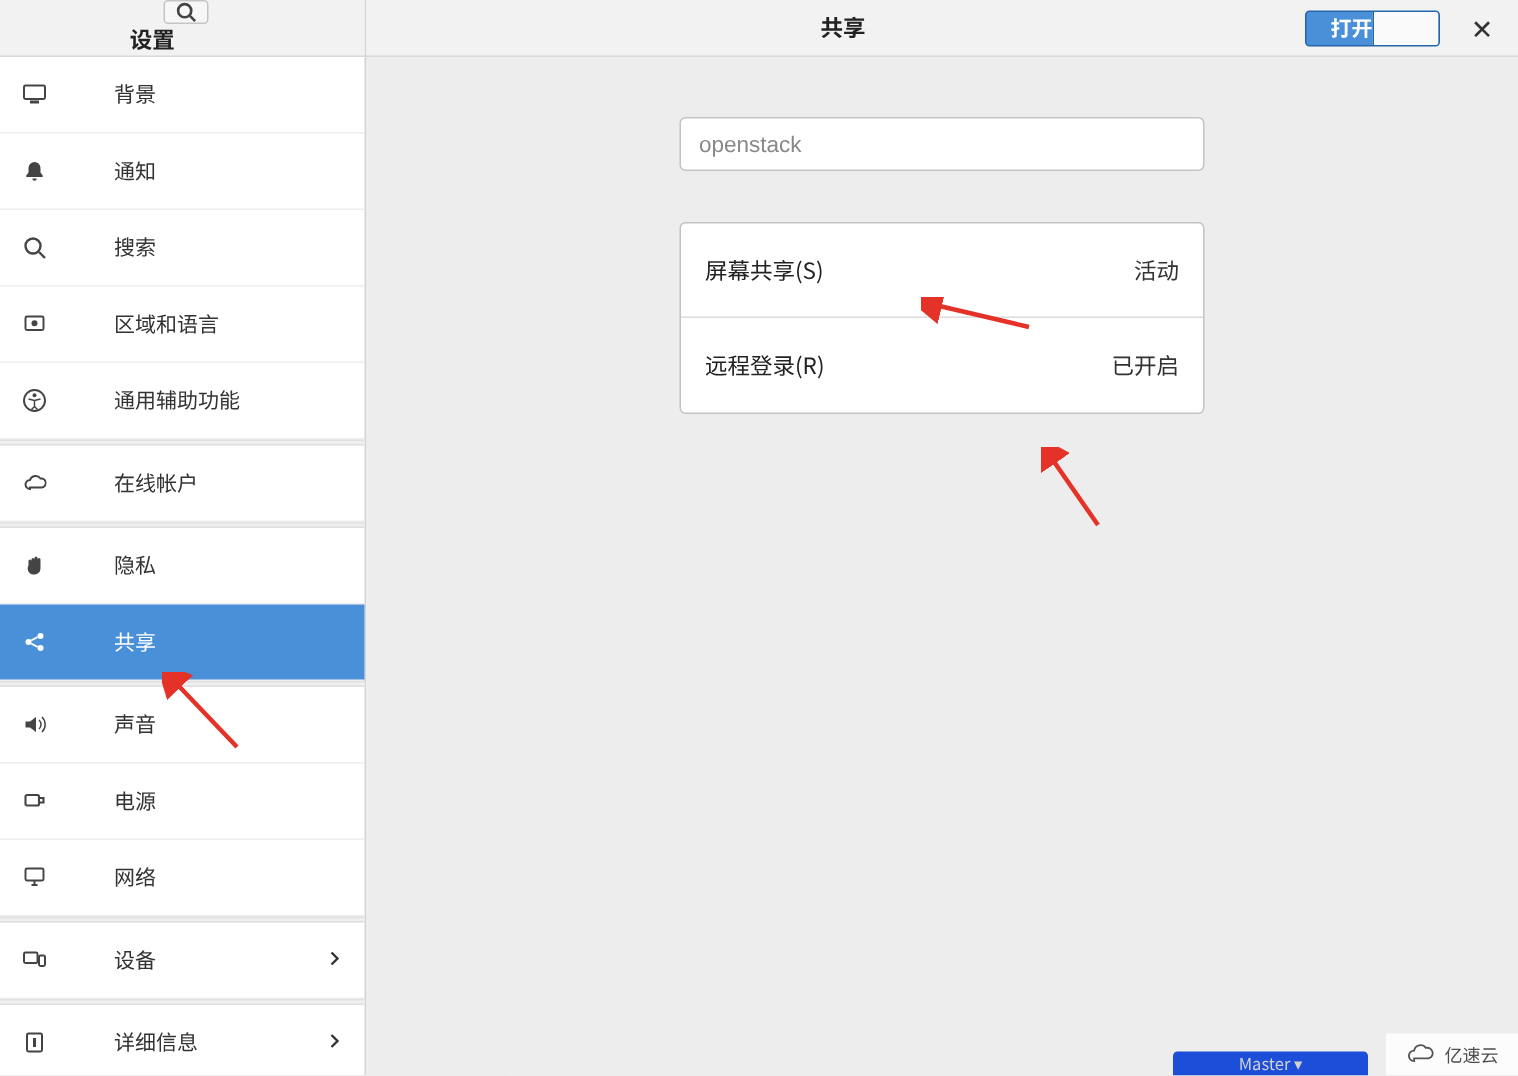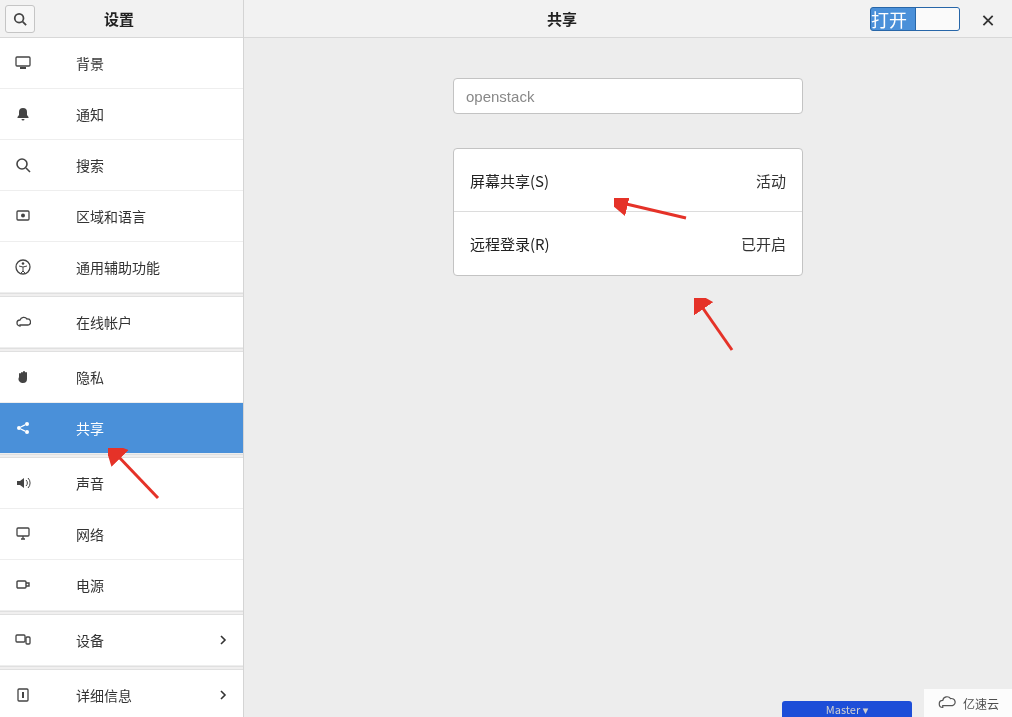--- a/index.html
+++ b/index.html
@@ -7,21 +7,21 @@
   body { display: flex; background: #e8e8e8; overflow: hidden; position: relative; }
 
   
   .sidebar {
     width: 244px; height: 100%; background: #fff;
     border-right: 1px solid #d4d4d4; display: flex; flex-direction: column;
     position: relative;
   }
   .sidebar-header {
     height: 38px; display: flex; align-items: center;
-    border-bottom: 1px solid #d8d8d8; background: #f2f2f2;
+    border-bottom: 1px solid #d8d8d8; background: #f2f2f2; flex-direction: column;
   }
   .search-btn {
     width: 30px; height: 28px; margin: 0 0 0 5px; border: 1px solid #c5c5c5;
     border-radius: 3px; background: #f7f7f7; display: flex;
     align-items: center; justify-content: center; cursor: pointer;
   }
   .search-btn svg { width: 14px; height: 14px; stroke: #444; }
   .sidebar-title {
     flex: 1; text-align: center; font-size: 15px; color: #222;
     font-weight: 600; padding-right: 40px;
@@ -60,22 +60,23 @@
   }
   .main-title {
     flex: 1; text-align: center; font-size: 15px; font-weight: 600; color: #222;
   }
   .switch {
     width: 90px; height: 24px; border-radius: 3px; border: 1px solid #2766a8;
     background: #4a90d9; display: flex; align-items: center; overflow: hidden;
     cursor: pointer;
   }
   .switch .lbl {
-    width: 45px; text-align: left; color: #fff; font-size: 18px;
+    width: 45px; text-align: right; color: #fff; font-size: 14px;
     line-height: 22px;
+    font-weight: bold;
   }
   .switch .knob {
     width: 45px; height: 100%; background: #fafafa; border-left: 1px solid #2766a8;
   }
   .close-btn {
     width: 28px; height: 28px; margin-left: 14px; display: flex;
     align-items: center; justify-content: center; cursor: pointer;
     color: #333; font-size: 18px;
   }
 
@@ -221,35 +222,35 @@
         <span class="ic">
           <svg viewBox="0 0 16 16" fill="currentColor">
             <path d="M2 6v4h3l4 3V3L5 6H2z"></path>
             <path d="M11 5a4 4 0 010 6M13 3a7 7 0 010 10" fill="none" stroke="currentColor"></path>
           </svg>
         </span>
         <span>声音</span>
       </div>
       <div class="nav-item">
         <span class="ic">
+          <svg viewBox="0 0 16 16" fill="none" stroke="currentColor" stroke-width="1.4">
+            <rect x="2" y="4" width="9" height="7" rx="1"></rect>
+            <path d="M11 6h3v3h-3"></path>
+          </svg>
+        </span>
+        <span>电源</span>
+      </div>
+      <div class="nav-item">
+        <span class="ic">
           <svg viewBox="0 0 16 16" fill="none" stroke="currentColor" stroke-width="1.3">
             <rect x="2" y="2" width="12" height="8" rx="1"></rect>
             <path d="M6 13h4M8 10v3"></path>
           </svg>
         </span>
         <span>网络</span>
-      </div>
-      <div class="nav-item">
-        <span class="ic">
-          <svg viewBox="0 0 16 16" fill="none" stroke="currentColor" stroke-width="1.4">
-            <rect x="2" y="4" width="9" height="7" rx="1"></rect>
-            <path d="M11 6h3v3h-3"></path>
-          </svg>
-        </span>
-        <span>电源</span>
       </div>
       <div class="nav-sep"></div>
       <div class="nav-item">
         <span class="ic">
           <svg viewBox="0 0 16 16" fill="none" stroke="currentColor" stroke-width="1.3">
             <rect x="1" y="3" width="9" height="7" rx="1"></rect>
             <rect x="11" y="5" width="4" height="7" rx="1"></rect>
           </svg>
         </span>
         <span>设备</span>

